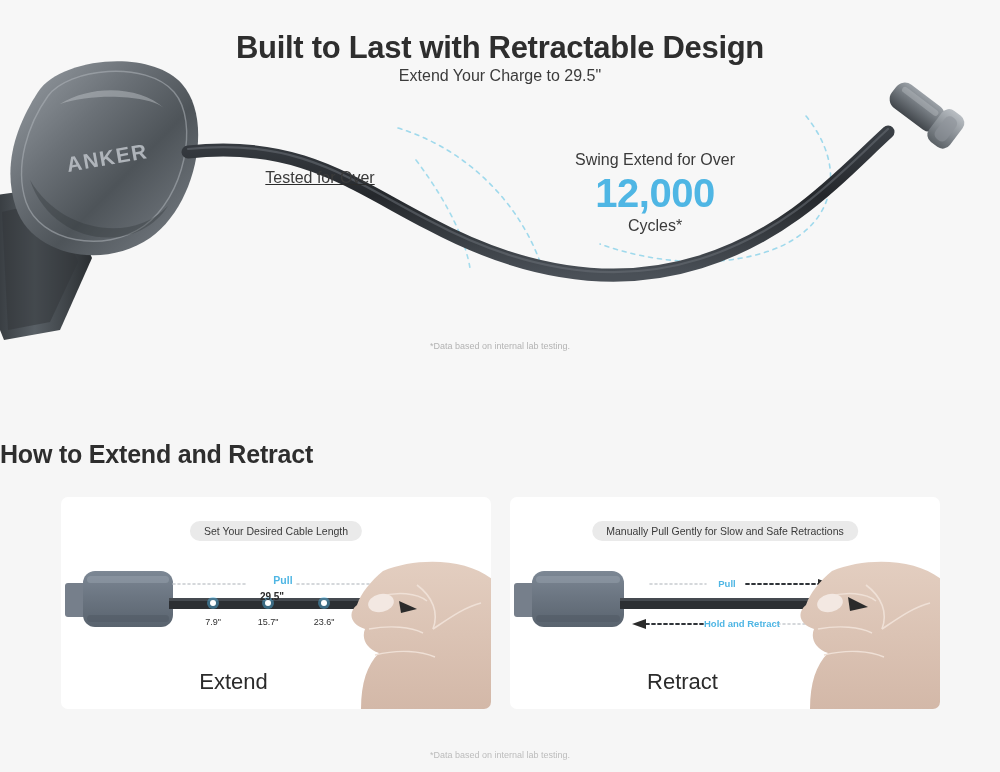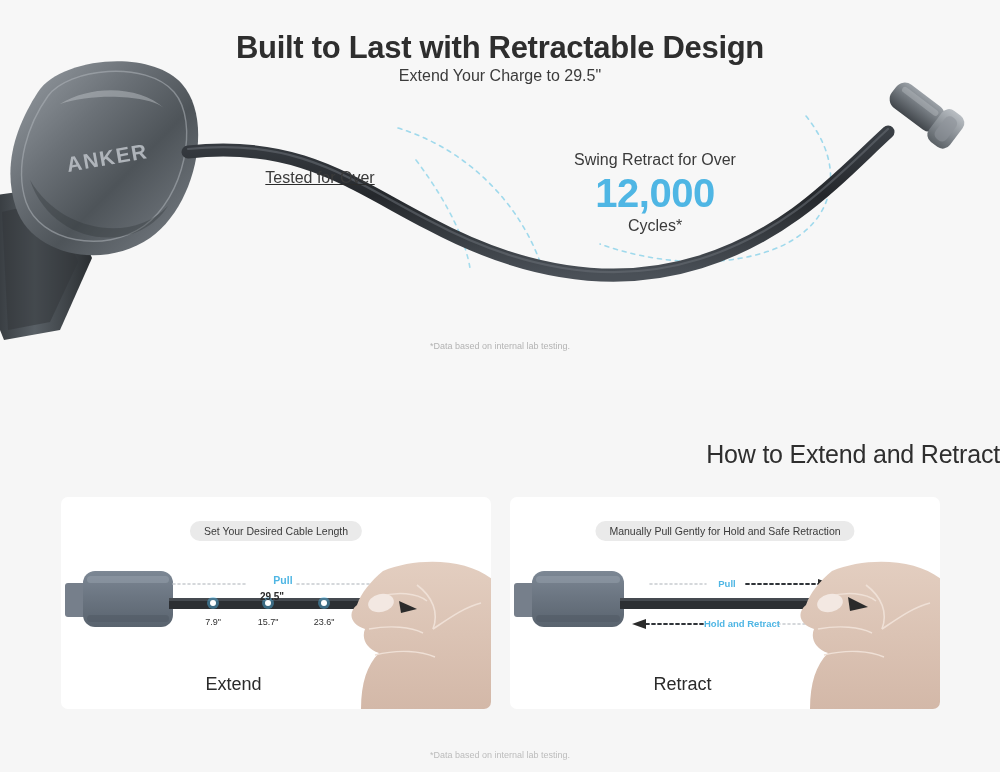--- a/index.html
+++ b/index.html
@@ -33,39 +33,39 @@
   #stat-retractions{left:205px;top:168px;text-decoration:underline;}
   #stat-cycles{left:540px;top:150px;}
 
   .hero-note{
     position:absolute;left:0;top:341px;width:1000px;text-align:center;
     font-size:9px;color:#b3b3b3;
   }
 
   
   .section-title{
-    position:absolute;left:0;top:440px;width:1000px;text-align:right;
-    font-size:25px;font-weight:normal;color:#2e2e2e;letter-spacing:-0.2px;
+    position:absolute;left:0;top:440px;width:1000px;text-align:left;
+    font-size:25px;font-weight:bold;color:#2e2e2e;letter-spacing:-0.2px;
   }
 
   .card{
     position:absolute;top:497px;width:430px;height:212px;
     background:#ffffff;border-radius:7px;overflow:hidden;
   }
   #card-extend{left:61px;}
   #card-retract{left:510px;}
 
   .pill{
     position:absolute;top:24px;left:50%;transform:translateX(-50%);
     background:#eaeaea;border-radius:11px;padding:4px 14px;
     font-size:10.5px;color:#3a3a3a;white-space:nowrap;
   }
   .card-caption{
     position:absolute;left:0;bottom:14px;width:100%;text-align:center;
-    font-size:18px;color:#2b2b2b;
+    font-size:22px;color:#2b2b2b;
   }
   #card-extend .card-caption{padding-right:85px;box-sizing:border-box;}
   #card-retract .card-caption{padding-right:85px;box-sizing:border-box;}
 
   .card-svg{position:absolute;left:0;top:0;}
 
   .meas{
     position:absolute;font-size:9px;color:#2f2f2f;text-align:center;
     width:44px;
   }
@@ -161,21 +161,21 @@
     </svg>
 
     <div class="headline">Built to Last with Retractable Design</div>
     <div class="subhead">Extend Your Charge to 29.5"</div>
 
     <div class="stat" id="stat-retractions">
       <div class="top">Tested for Over</div>
     </div>
 
     <div class="stat" id="stat-cycles">
-      <div class="top">Swing Retract for Over</div>
+      <div class="top">Swing Extend for Over</div>
       <div class="big" style="color:#4fb6e4">12,000</div>
       <div class="bot">Cycles*</div>
     </div>
 
     <div class="hero-note">*Data based on internal lab testing.</div>
   </div>
 
   <div class="section-title">How to Extend and Retract</div>
 
   <div class="card" id="card-extend">
@@ -239,21 +239,21 @@
     <div class="len-label" style="left:186px;top:94px;">29.5"</div>
 
     <div class="meas" style="left:130px;top:120px;">7.9"</div>
     <div class="meas" style="left:185px;top:120px;">15.7"</div>
     <div class="meas" style="left:241px;top:120px;">23.6"</div>
 
     <div class="card-caption">Extend</div>
   </div>
 
   <div class="card" id="card-retract">
-    <div class="pill">Manually Pull Gently for Hold and Safe Retraction</div>
+    <div class="pill">Manually Pull Gently for Slow and Safe Retractions</div>
 
     <svg class="card-svg" width="430" height="212">
       <defs>
         <linearGradient id="devGradB" x1="0" y1="0" x2="0" y2="1">
           <stop offset="0%" stop-color="#7c8794"></stop>
           <stop offset="50%" stop-color="#6a7480"></stop>
           <stop offset="100%" stop-color="#59636e"></stop>
         </linearGradient>
         <linearGradient id="handGradB" x1="0" y1="0" x2="0" y2="1">
           <stop offset="0%" stop-color="#e3cec0"></stop>

